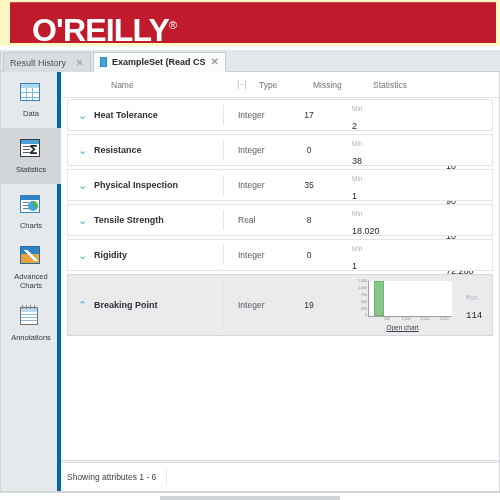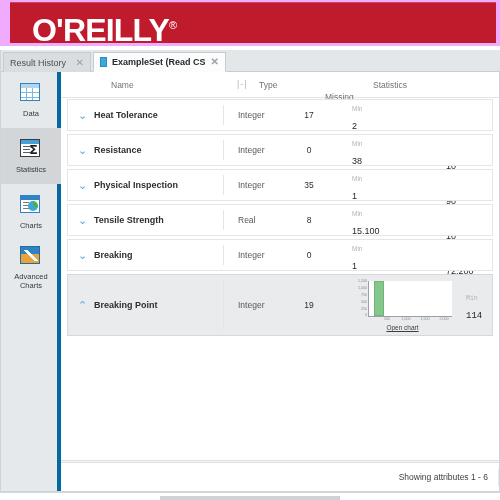--- a/index.html
+++ b/index.html
@@ -7,21 +7,21 @@
     width: 500px; height: 500px;
     background: #ffffff;
     font-family: "Liberation Sans", sans-serif;
     overflow: hidden;
   }
   #app { position: relative; width: 500px; height: 500px; background: #ffffff; }
 
   
   .banner {
     position: absolute; left: 0; top: 0; width: 500px; height: 48px;
-    background: #f0abfc;
+    background: #fef9c3;
     border-bottom: 2px solid #ffffff;
   }
   .banner-inner {
     position: absolute; left: 10px; top: 2px; right: 4px; bottom: 3px;
     background: #bf1b2c;
     border-top: 1px solid #d14354;
   }
   .logo {
     position: absolute; left: 22px; top: 5px;
     color: #ffffff;
@@ -180,21 +180,21 @@
     border-bottom: 1px solid #e2e5e7;
   }
   .th {
     position: absolute; top: 8px; font-size: 8.5px; color: #6f7478;
     white-space: nowrap;
     padding-left: 28px;
   }
   .th-name { left: 22px; }
   .th-sorticon { left: 148px; top: 7px; color: #b3b8bc; font-size: 9px; letter-spacing: 1px; }
   .th-type { left: 170px; }
-  .th-missing { left: 236px; margin-top: 12px; }
+  .th-missing { left: 224px; }
   .th-stats { left: 284px; }
 
   .rows {
     position: absolute; left: 0; top: 27px; right: 0; bottom: 34px;
     overflow: hidden;
     background: #ffffff;
   }
   .row {
     position: relative; margin: 0 6px 3px 6px;
     background: #ffffff;
@@ -275,21 +275,21 @@
     position: absolute; left: 13px; right: 0; top: 1px; height: 11px;
     background: #cdd1d4;
   }
   .hs-thumb {
     position: absolute; left: 300px; width: 12px; top: 0; height: 11px;
     background: #b6bbbf;
   }
   .statusbar {
     position: absolute; left: 0; right: 0; bottom: 0; height: 29px;
     background: #ffffff; border-top: 1px solid #dfe2e4;
-    display: flex; align-items: center; justify-content: flex-end;
+    display: flex; align-items: center;
   }
   .status-text {
     font-size: 8.5px; color: #3b3f43; padding-left: 6px;
     border-right: 1px solid #e6e9eb; height: 17px;
     display: flex; align-items: center; padding-right: 10px;
   }
   .footer-strip {
     position: absolute; left: 0; top: 492px; width: 500px; height: 8px;
     background: #ffffff; border-top: 1px solid #d3d7da;
   }
@@ -348,20 +348,28 @@
         </div>
         <div class="side-label">Charts</div>
       </div>
       <div class="side-item">
         <div class="side-icon">
           <div class="ic-adv">
               <span class="zig"></span>
             </div>
         </div>
         <div class="side-label"><span>Advanced</span><br><span>Charts</span></div>
+      </div>
+      <div class="side-item">
+        <div class="side-icon">
+          <div class="ic-notes">
+              <span class="pins"></span>
+            </div>
+        </div>
+        <div class="side-label">Annotations</div>
       </div>
     </div>
 
     <div class="content">
 
       <div class="table-head">
         <span class="th th-name">Name</span>
         <span class="th th-sorticon">|-|</span>
         <span class="th th-type">Type</span>
         <span class="th th-missing">Missing</span>
@@ -419,31 +427,31 @@
         </div>
 
         <div class="row">
           <span class="chev">⌄</span>
           <span class="attr-name">Tensile Strength</span>
           <span class="vdiv"></span>
           <span class="cell-type">Real</span>
           <span class="cell-missing">8</span>
           <span class="stat stat-min">
             <span class="stat-label">Min</span><br>
-            <span class="stat-value">15.100</span>
+            <span class="stat-value">18.020</span>
           </span>
           <span class="stat stat-max">
             <span class="stat-label">Max</span><br>
             <span class="stat-value">72.200</span>
           </span>
         </div>
 
         <div class="row">
           <span class="chev">⌄</span>
-          <span class="attr-name">Breaking</span>
+          <span class="attr-name">Rigidity</span>
           <span class="vdiv"></span>
           <span class="cell-type">Integer</span>
           <span class="cell-missing">0</span>
           <span class="stat stat-min">
             <span class="stat-label">Min</span><br>
             <span class="stat-value">1</span>
           </span>
           <span class="stat stat-max">
             <span class="stat-label">Max</span><br>
             <span class="stat-value">8</span>

